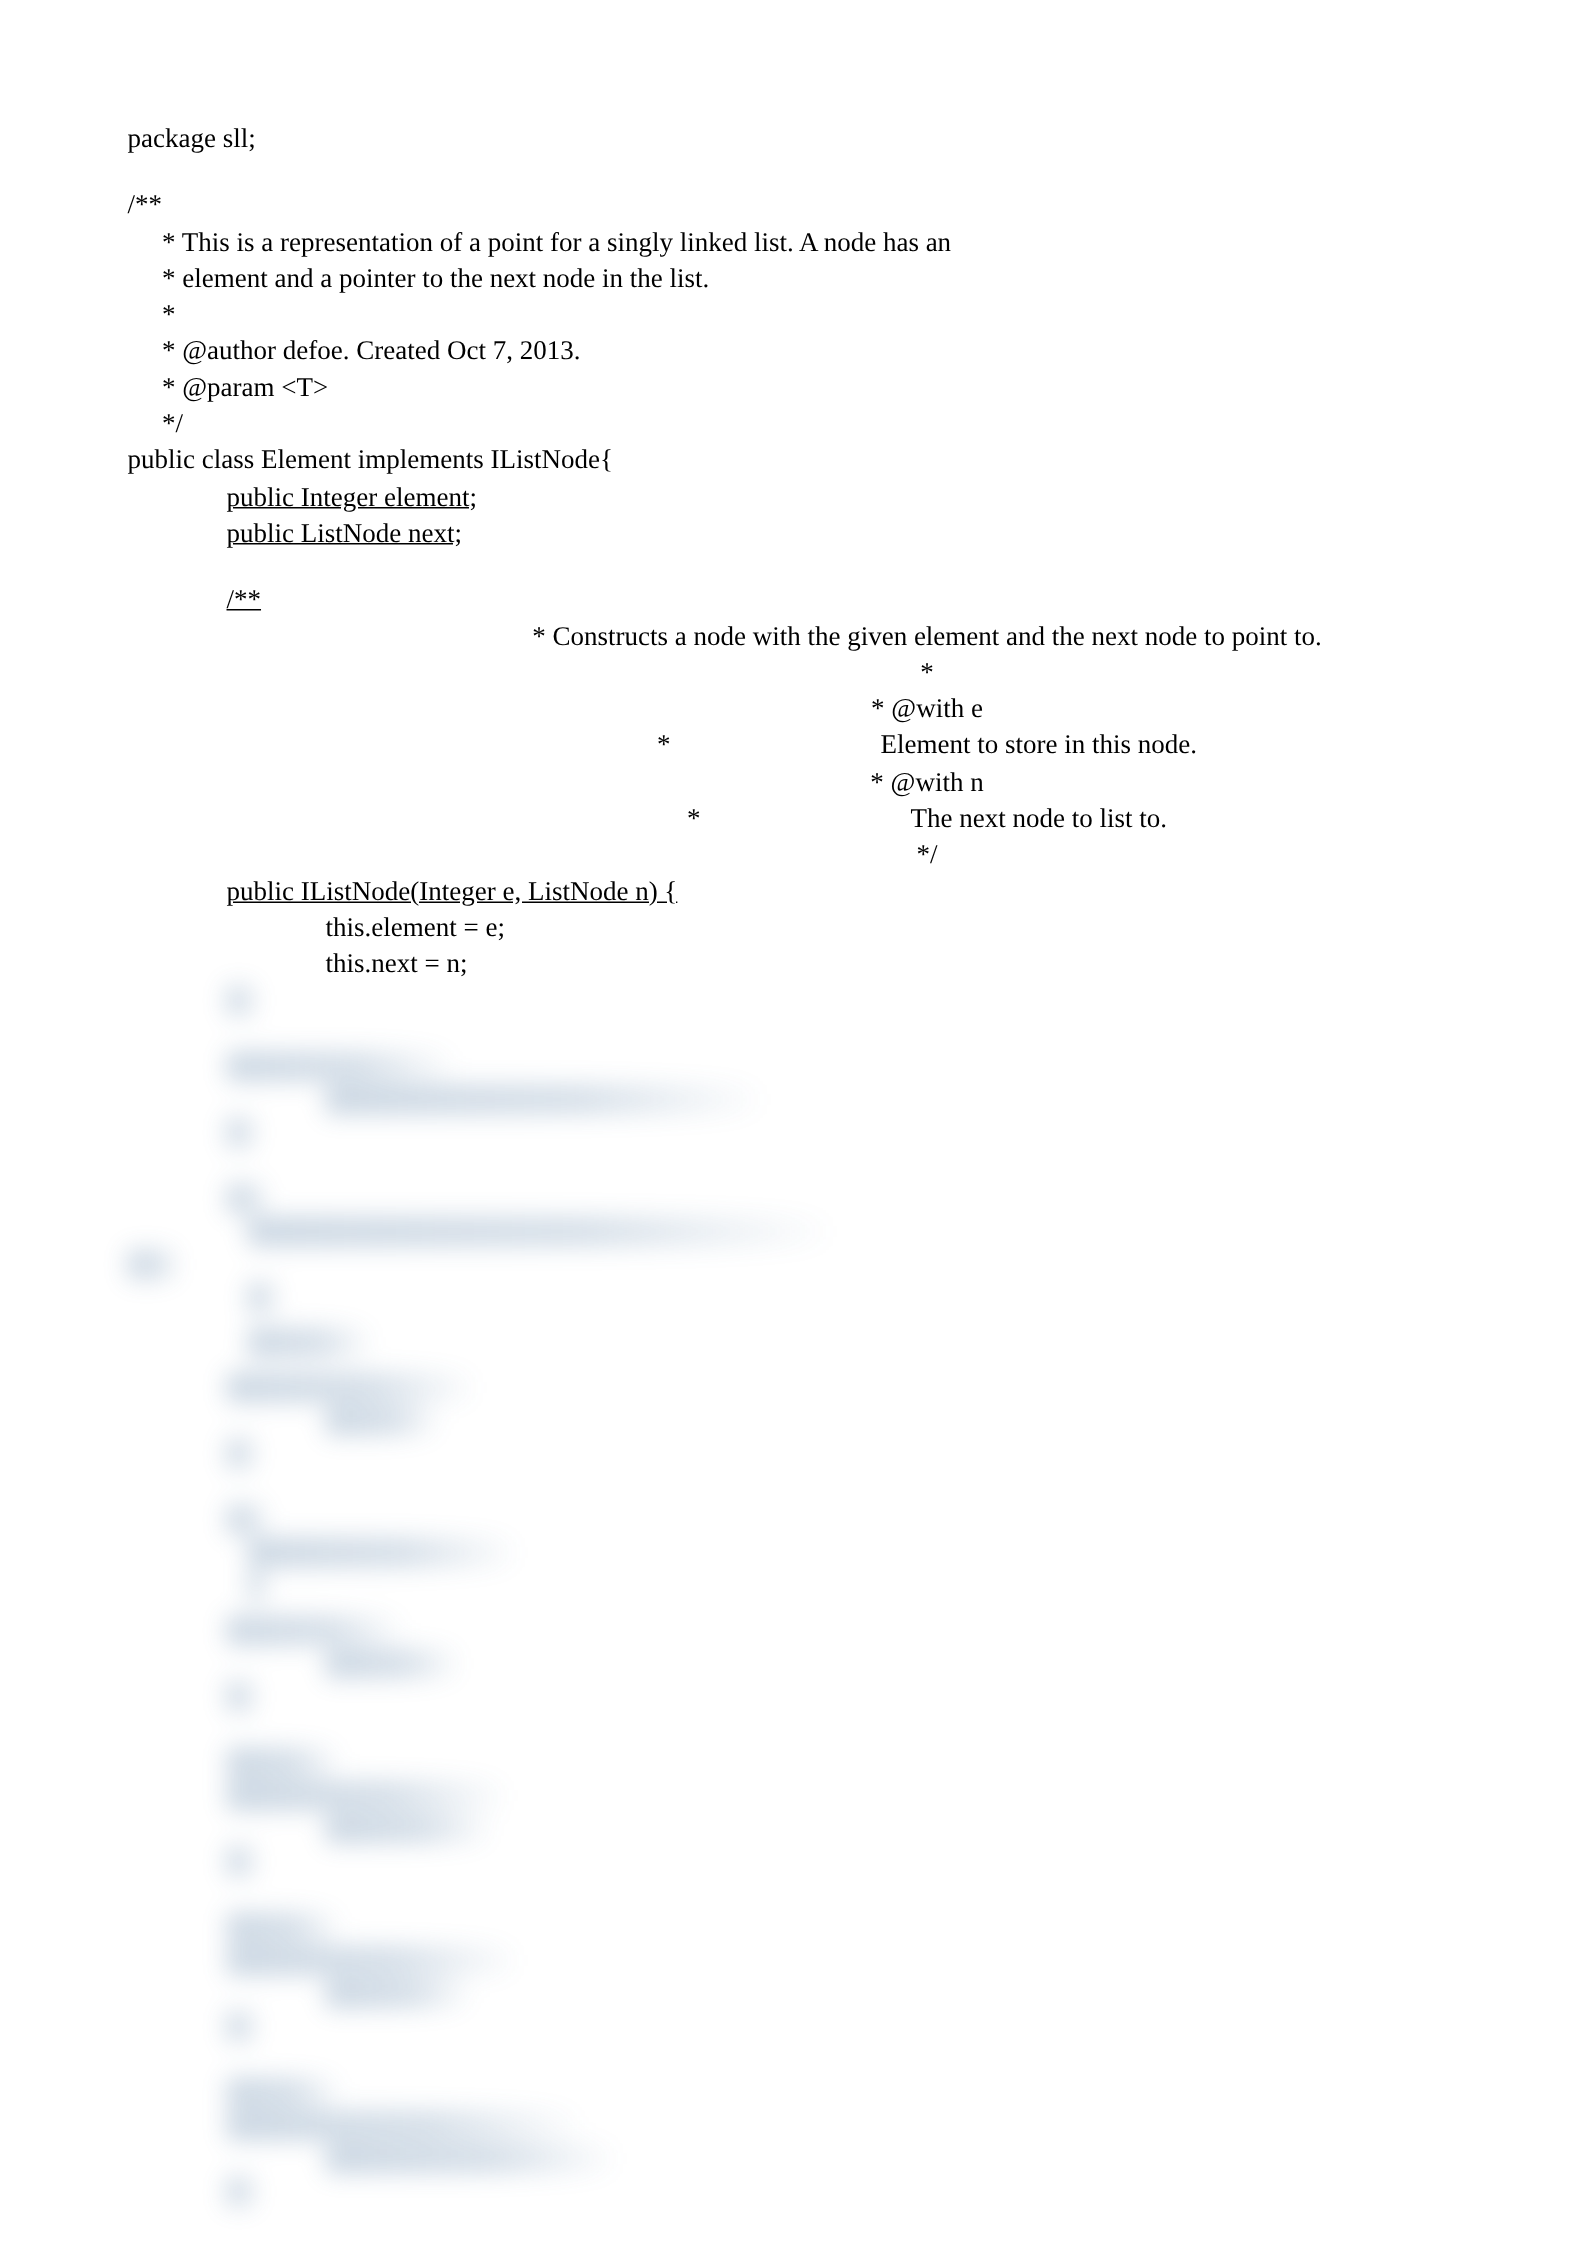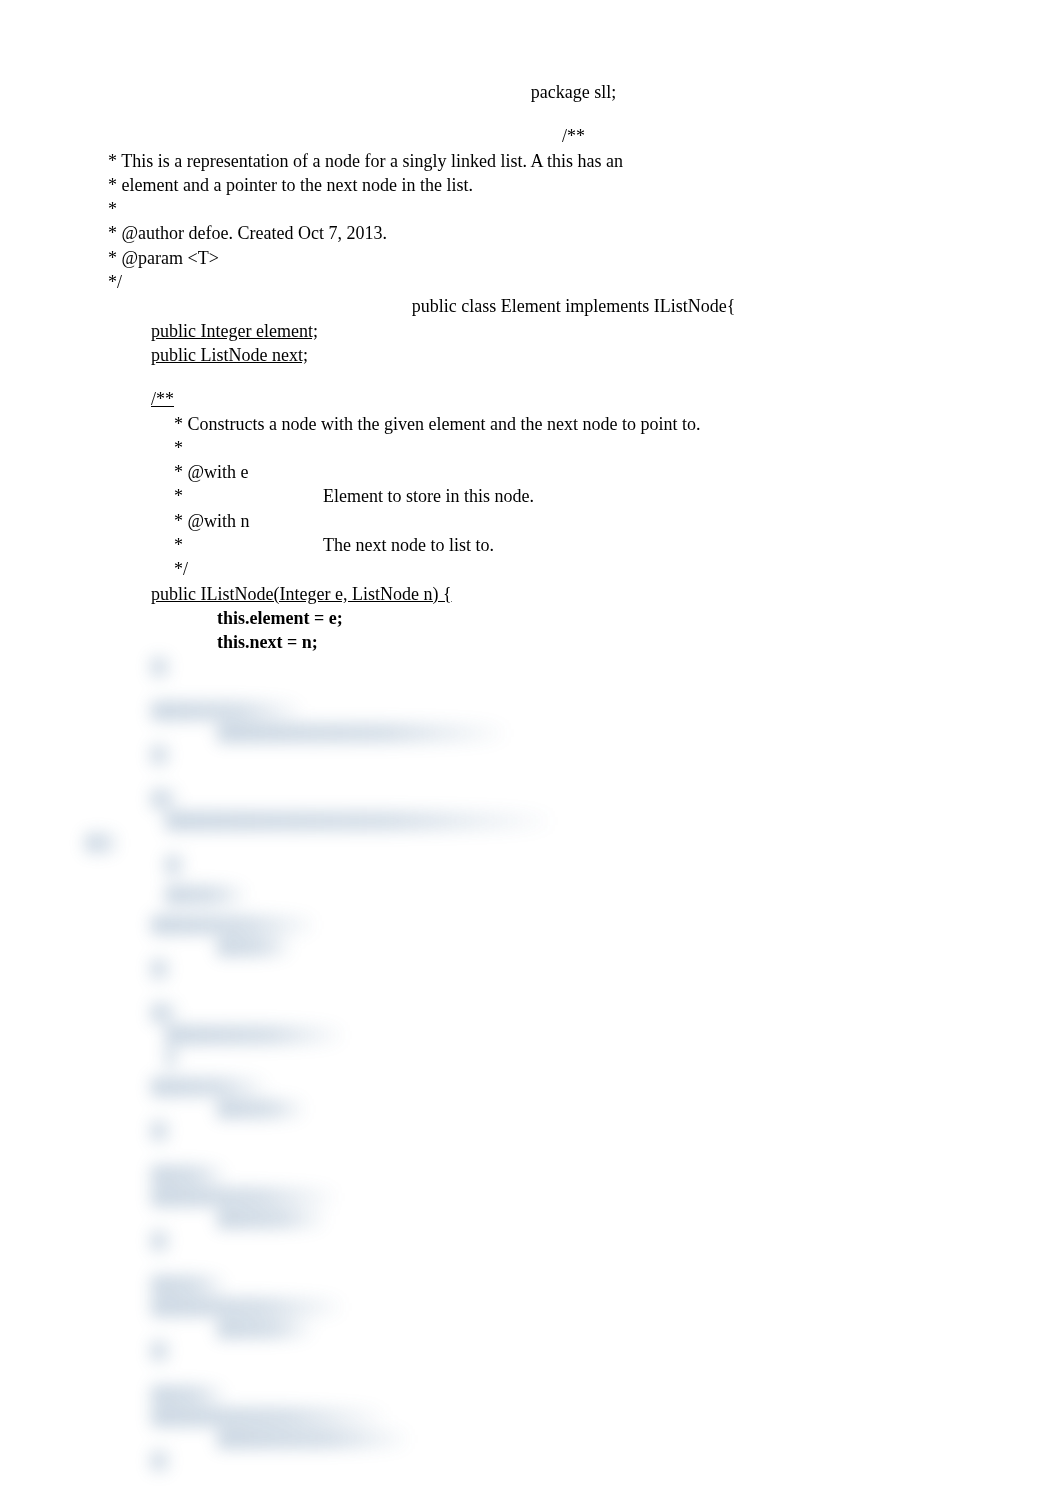--- a/index.html
+++ b/index.html
@@ -14,25 +14,25 @@
       line-height: 1.35;
       color: #000000;
       padding: 80px 0 40px 85px;
       width: 1062px;
       position: relative;
     }
     .code-line {
       white-space: pre;
       font-family: "Times New Roman", Times, serif;
     }
-    .indent-0 { padding-left: 0; text-align: center; }
+    .indent-0 { padding-left: 0; }
     .indent-1 { padding-left: 14px; }
     .indent-2 { padding-left: 66px; text-decoration: underline; }
-    .indent-3 { padding-left: 80px; }
-    .indent-4 { padding-left: 132px; font-weight: bold; }
+    .indent-3 { padding-left: 80px; text-align: center; }
+    .indent-4 { padding-left: 132px; }
 
     .blurred-block {
       filter: blur(8px);
       opacity: 0.6;
       pointer-events: none;
       user-select: none;
       color: #5a7a9a;
       font-weight: bold;
     }
     .blur-line {
@@ -51,21 +51,21 @@
     .blur-line-i0 { margin-left: 0px; }
     .gap { height: 20px; }
     .small-gap { height: 6px; }
   </style>
 </head>
 <body>
 
 <div class="code-line indent-0">package sll;</div>
 <div class="gap"></div>
 <div class="code-line indent-0">/**</div>
-<div class="code-line indent-1">  * This is a representation of a node for a singly linked list. A this has an</div>
+<div class="code-line indent-1">  * This is a representation of a point for a singly linked list. A node has an</div>
 <div class="code-line indent-1">  * element and a pointer to the next node in the list.</div>
 <div class="code-line indent-1">  *</div>
 <div class="code-line indent-1">  * @author defoe. Created Oct 7, 2013.</div>
 <div class="code-line indent-1">  * @param &lt;T&gt;</div>
 <div class="code-line indent-1">  */</div>
 <div class="code-line indent-0">public class Element implements IListNode{</div>
 <div class="code-line indent-2">public Integer element;</div>
 <div class="code-line indent-2">public ListNode next;</div>
 <div class="gap"></div>
 <div class="code-line indent-2">/**</div>

